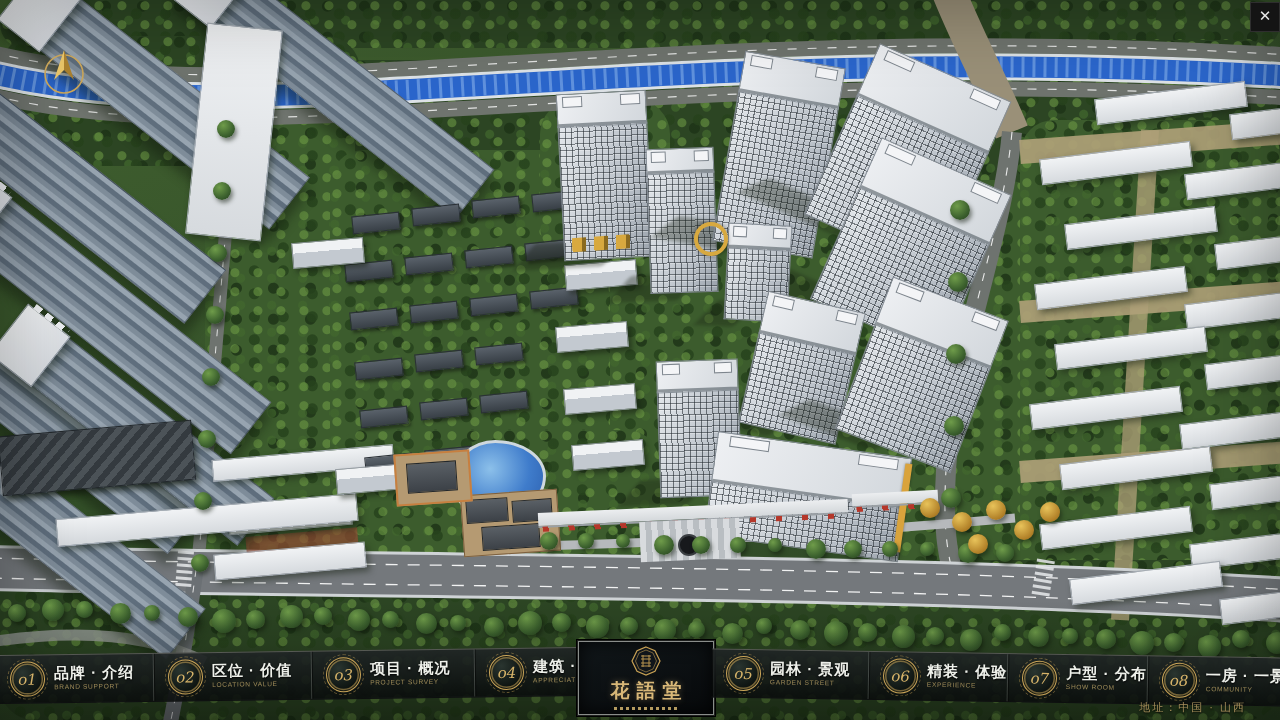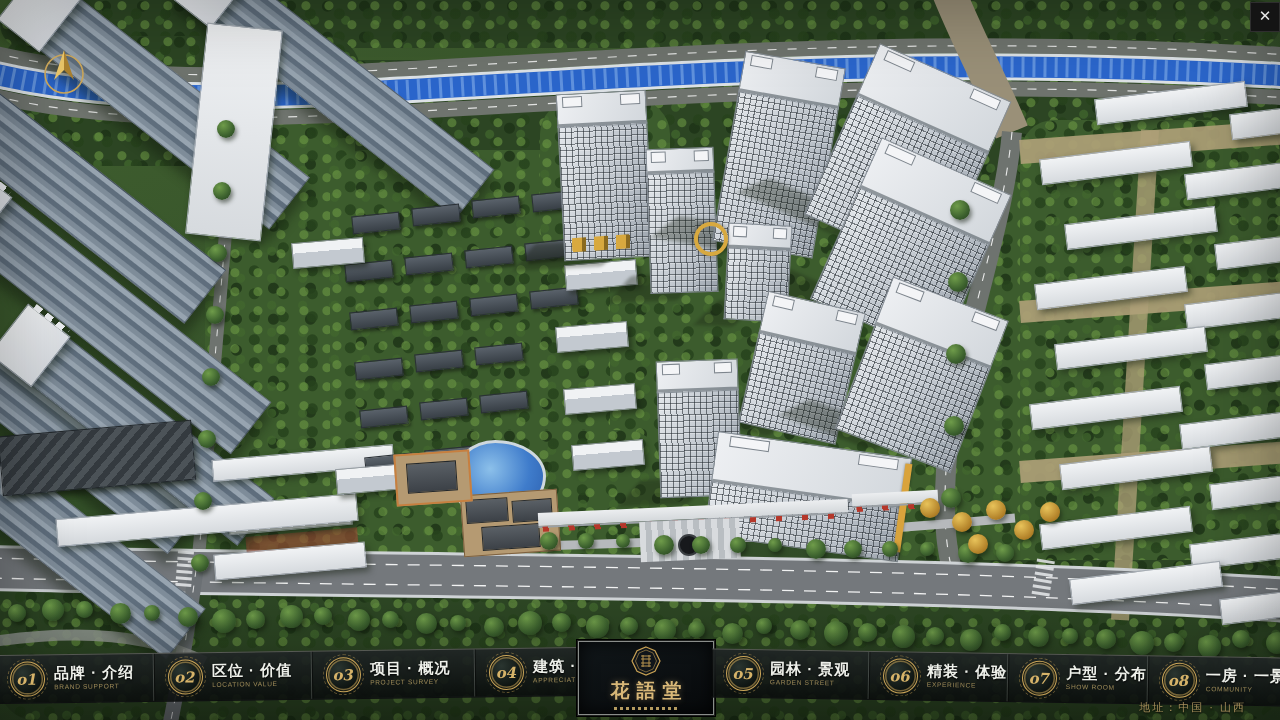--- a/index.html
+++ b/index.html
@@ -87,21 +87,21 @@
   #group-right{left:712px;top:653px;width:572px;transform:rotate(0.9deg);}
   .menu-item{flex:1;display:flex;align-items:center;gap:9px;padding-left:13px;cursor:pointer;
     border-right:1px solid rgba(150,155,150,.35);border-left:1px solid rgba(0,0,0,.5);}
   .badge{position:relative;flex:0 0 auto;width:33px;height:33px;border-radius:50%;
     border:1.5px solid #c9a458;display:flex;align-items:center;justify-content:center;
     background:radial-gradient(circle at 35% 30%,#2a3530,#0d1310 70%);
     box-shadow:inset 0 0 0 1px rgba(15,20,15,.9),inset 0 0 0 2.5px rgba(201,164,88,.55);}
   .badge::after{content:"";position:absolute;inset:-4px;border-radius:50%;
     border:1px dashed rgba(201,164,88,.45);}
   .badge i{font-family:"DejaVu Serif","Liberation Serif",serif;font-style:italic;
-    font-size:15px;color:#d6b369;font-weight:bold;}
+    font-size:15px;color:#d6b369;font-weight:normal;}
   .labels{display:flex;flex-direction:column;line-height:1.15;min-width:0;}
   .zh{color:#eef0ea;font-weight:bold;font-size:15px;letter-spacing:1px;white-space:nowrap;
     text-shadow:0 1px 2px #000;}
   .en{color:#9d8a58;font-size:10px;letter-spacing:1px;white-space:nowrap;
     transform:scale(.66);transform-origin:0 50%;}
   
   #logo-panel{position:absolute;left:578px;top:641px;width:134px;height:72px;z-index:11;
     background:linear-gradient(160deg,#11171a,#07090b);border:1px solid #8a8d8a;
     outline:1px solid #1e201e;box-shadow:0 0 0 2px #000,inset 0 0 18px rgba(0,0,0,.85);
     display:flex;flex-direction:column;align-items:center;justify-content:center;cursor:pointer;}

